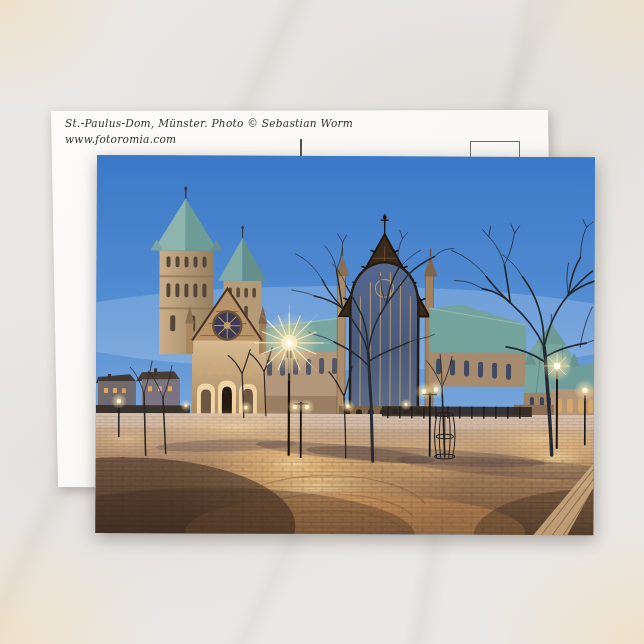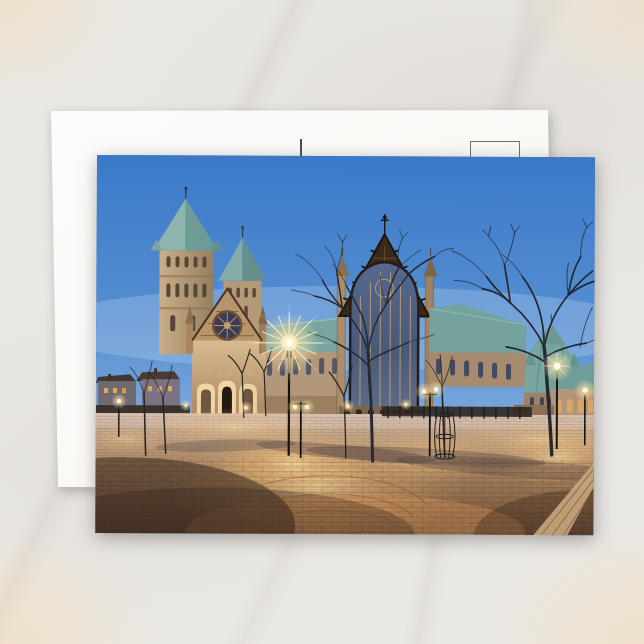--- a/index.html
+++ b/index.html
@@ -30,20 +30,24 @@
     transform:rotate(.25deg);transform-origin:0 0;overflow:hidden;background:#4a86cf;}
   .postcard-front svg{display:block;width:498px;height:378px;}
 </style>
 </head>
 <body>
 
 <div class="stage">
 
   <div class="back-shadow">
     <div class="postcard-back">
+      <div class="caption">
+        <div>St.-Paulus-Dom, Münster. Photo © Sebastian Worm</div>
+        <div>www.fotoromia.com</div>
+      </div>
       <div class="divider-mark"></div>
       <div class="stamp-box"></div>
     </div>
   </div>
 
   <div class="front-shadow">
     <div class="postcard-front">
       <svg viewBox="0 0 498 378" preserveAspectRatio="none">
         <defs>
           <linearGradient id="sky" x1="0" y1="0" x2="0" y2="1">

